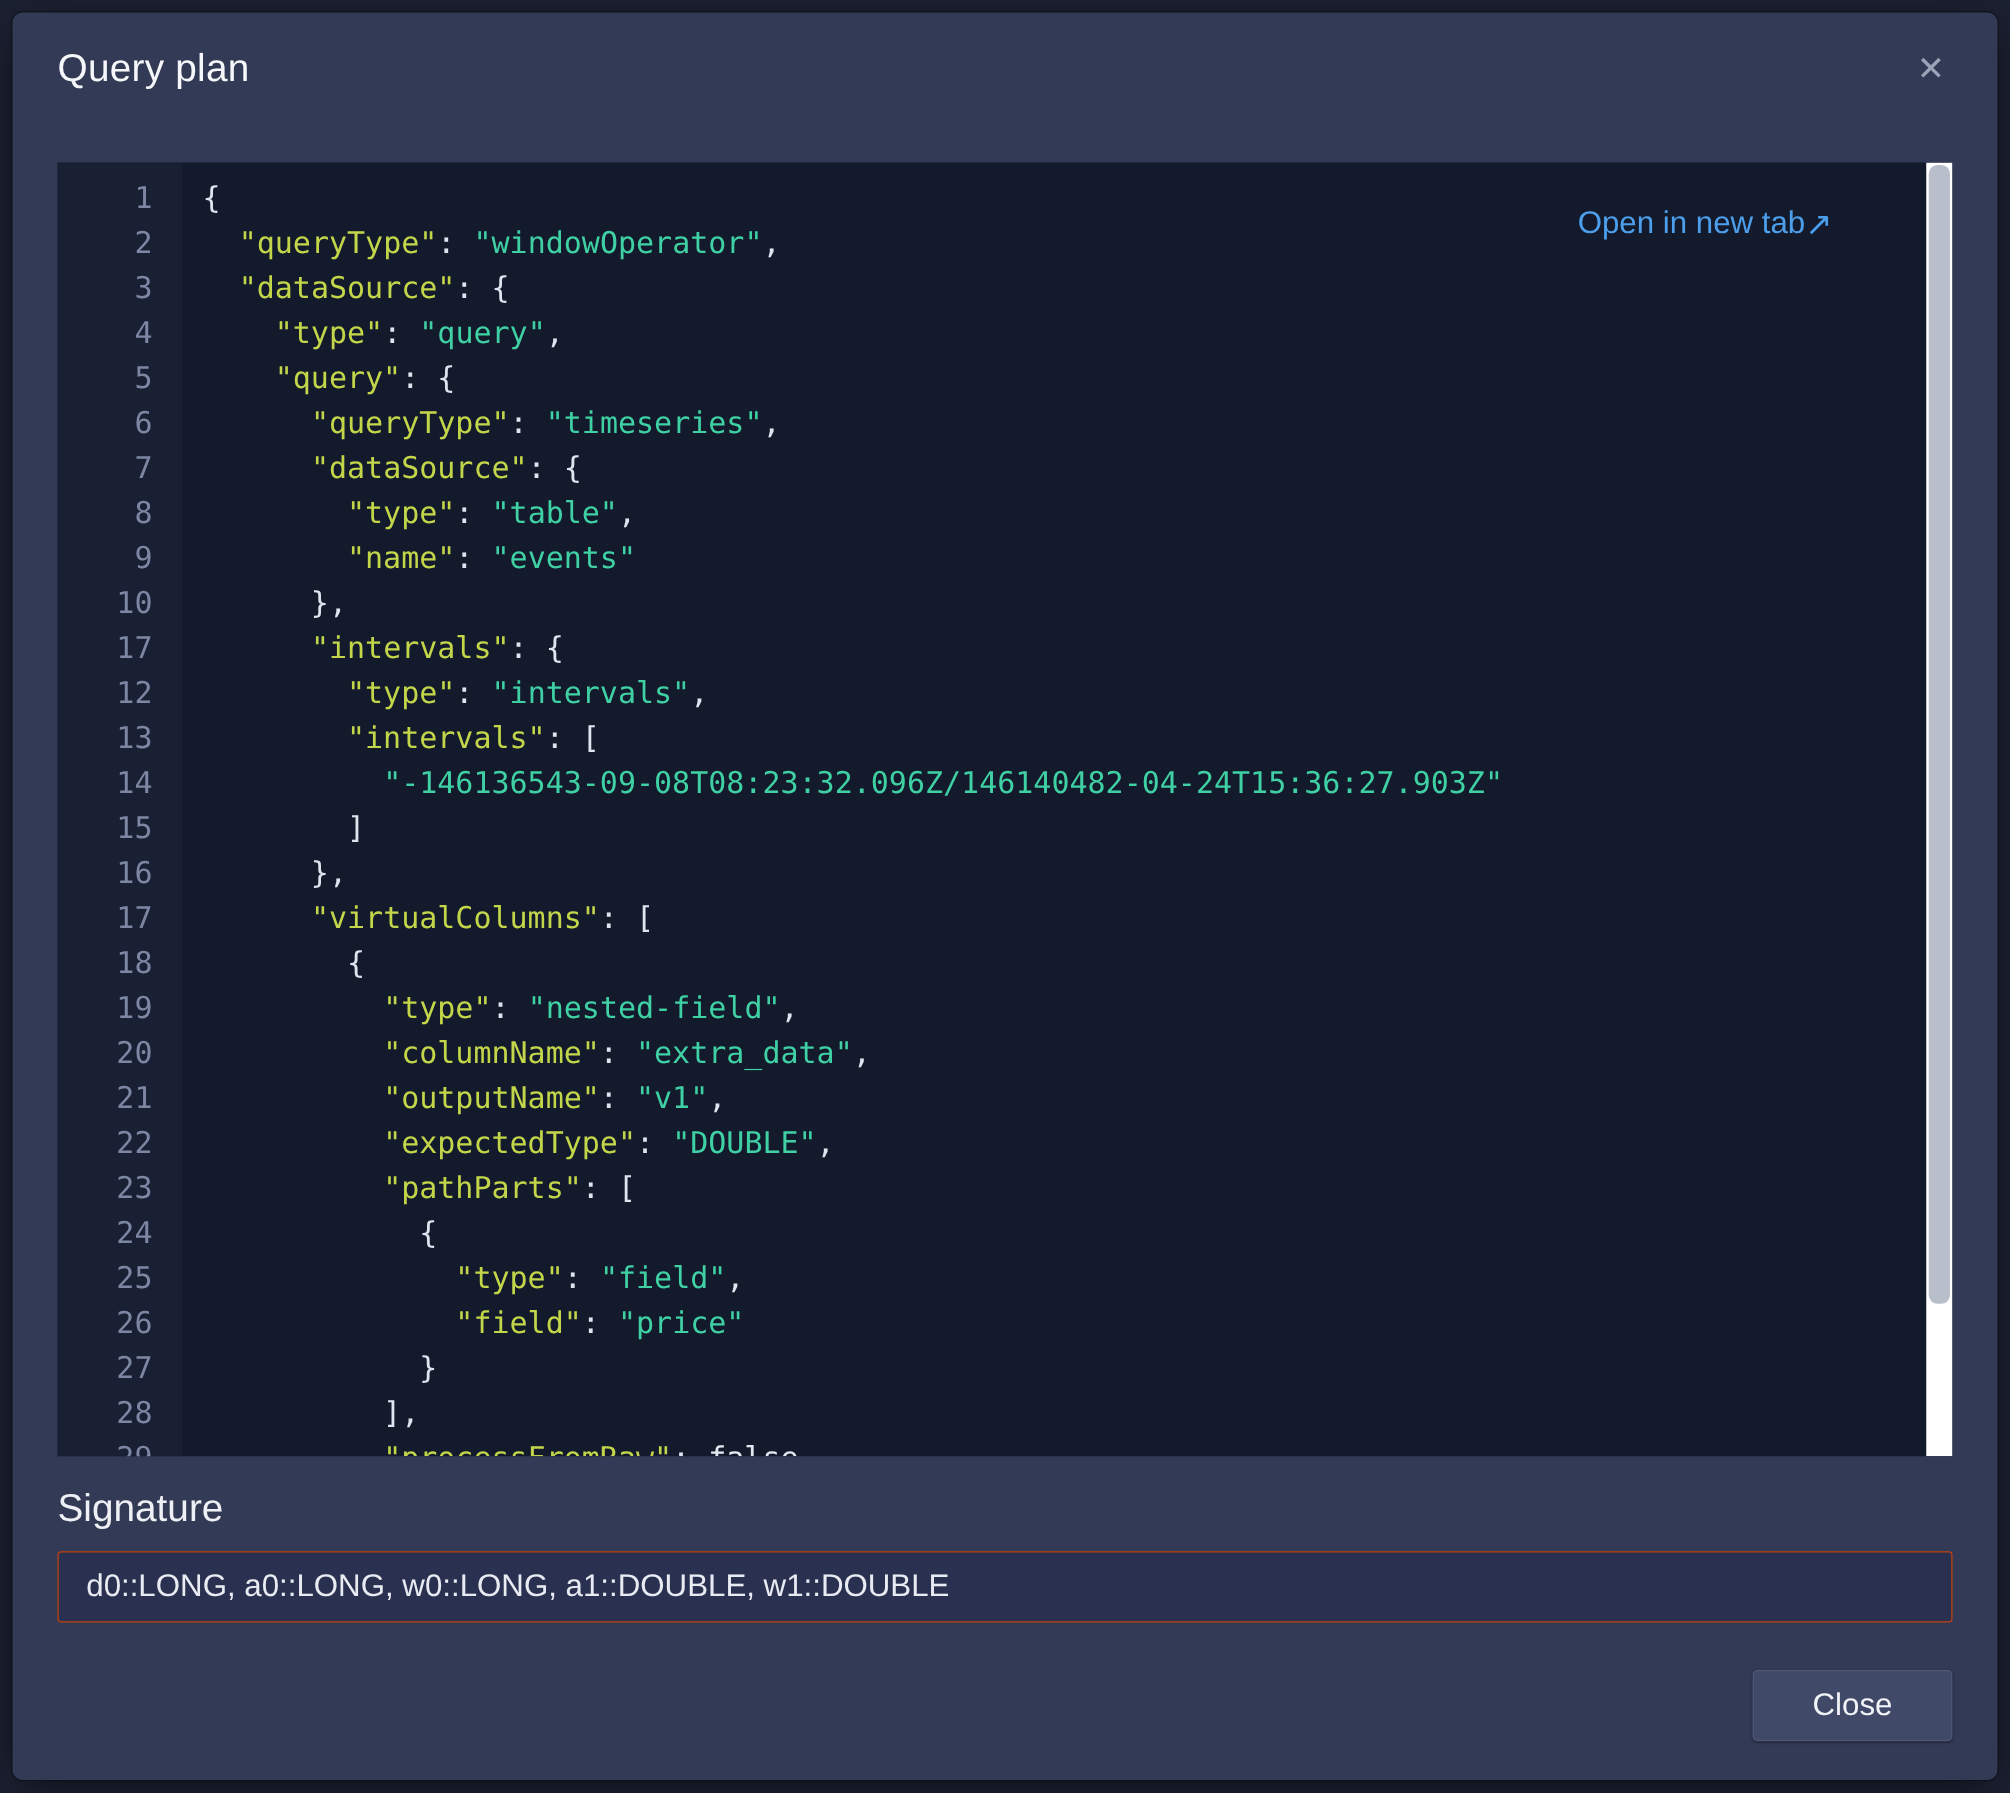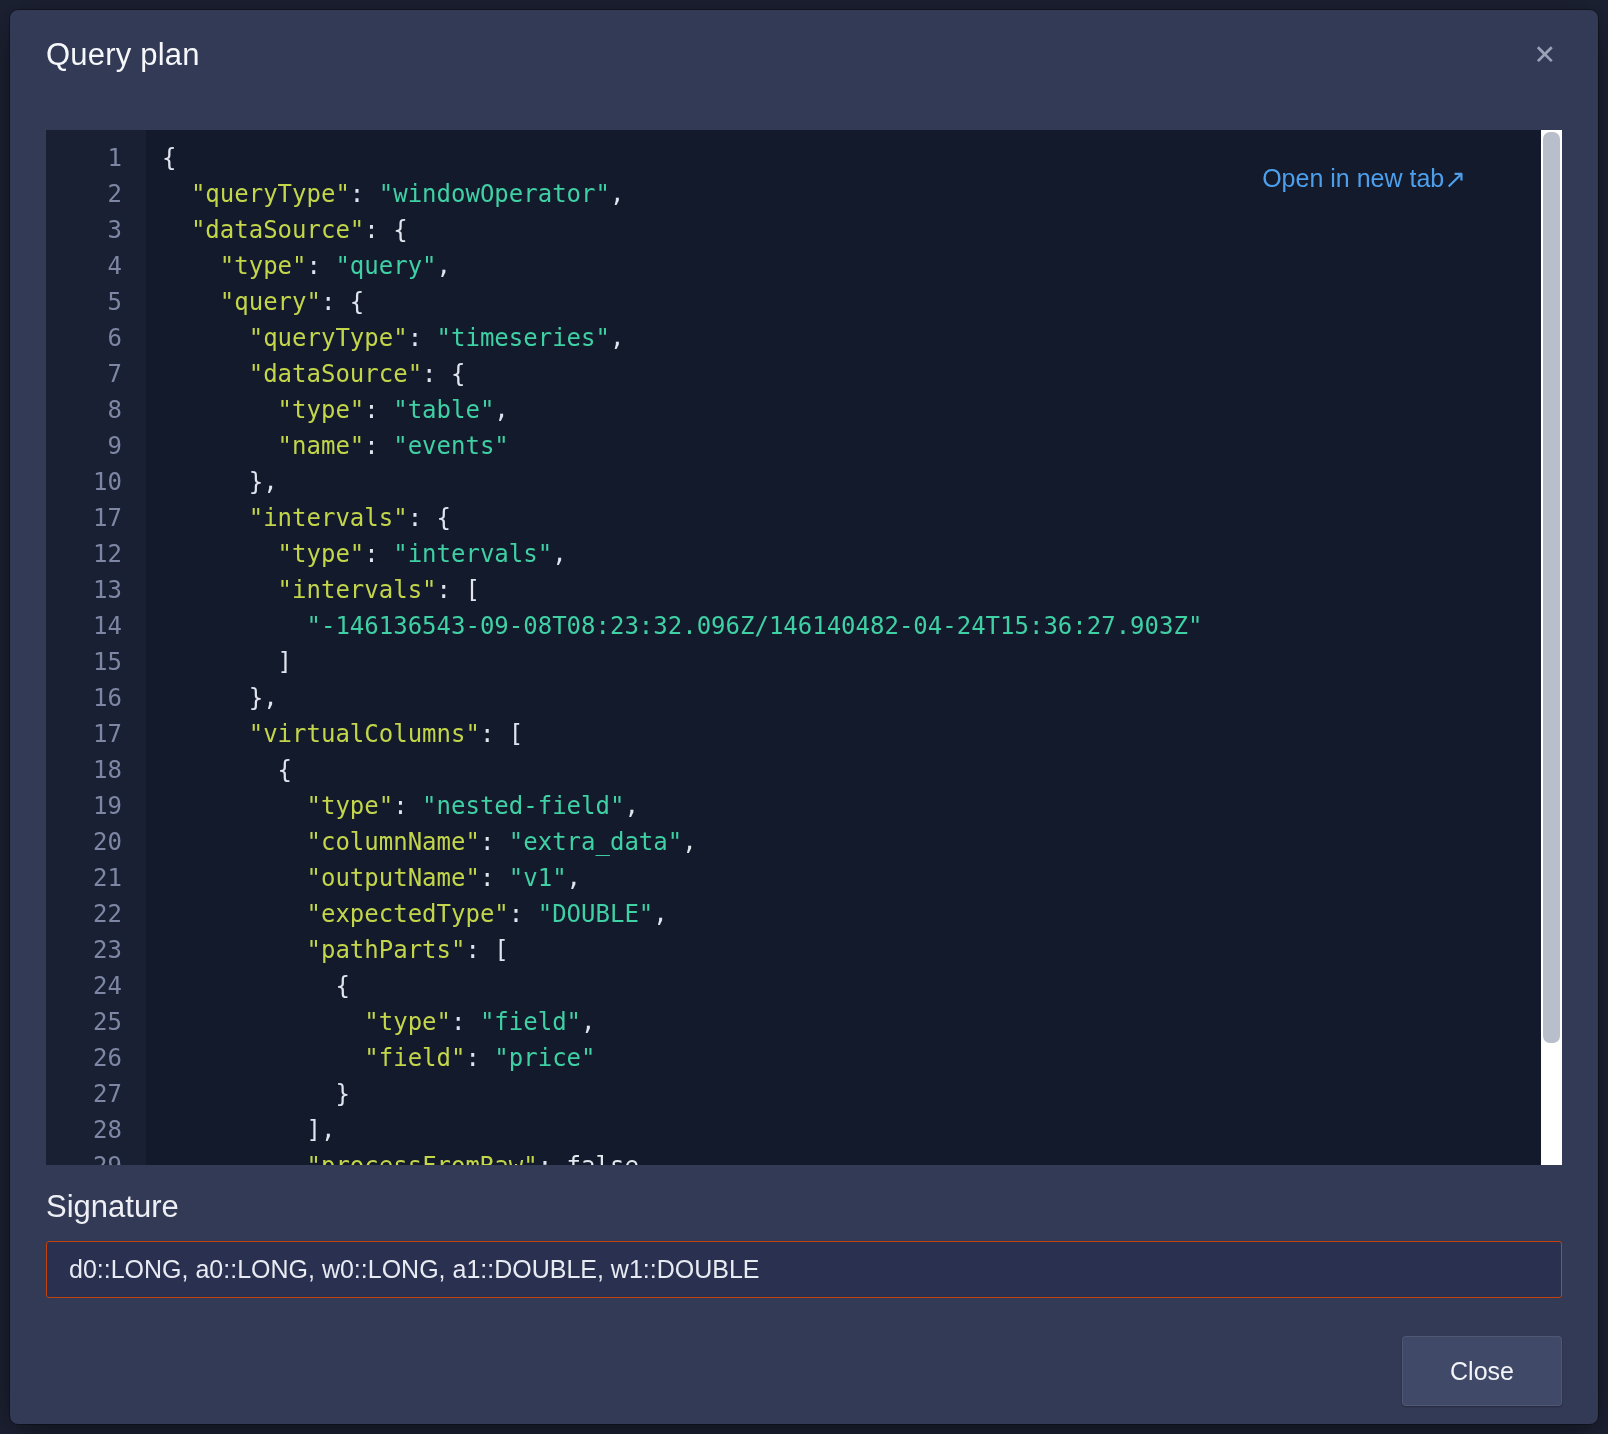--- a/index.html
+++ b/index.html
@@ -99,21 +99,21 @@
     font-family:"Liberation Sans", sans-serif;
     font-size:25px;
     padding:0 22px;
     outline:none;
   }
   .footer {
     display:flex; justify-content:flex-end;
     padding:38px 36px 0 36px;
   }
   .close-btn {
-    min-width:160px; height:70px;
+    min-width:160px; height:57px;
     background:#404a68;
     border:none; border-radius:4px;
     color:#f2f4f8; font-size:25px;
     font-family:"Liberation Sans", sans-serif;
     cursor:pointer;
     box-shadow:inset 0 0 0 1px rgba(255,255,255,.08), 0 1px 2px rgba(0,0,0,.3);
   }
 </style>
 </head>
 <body>

